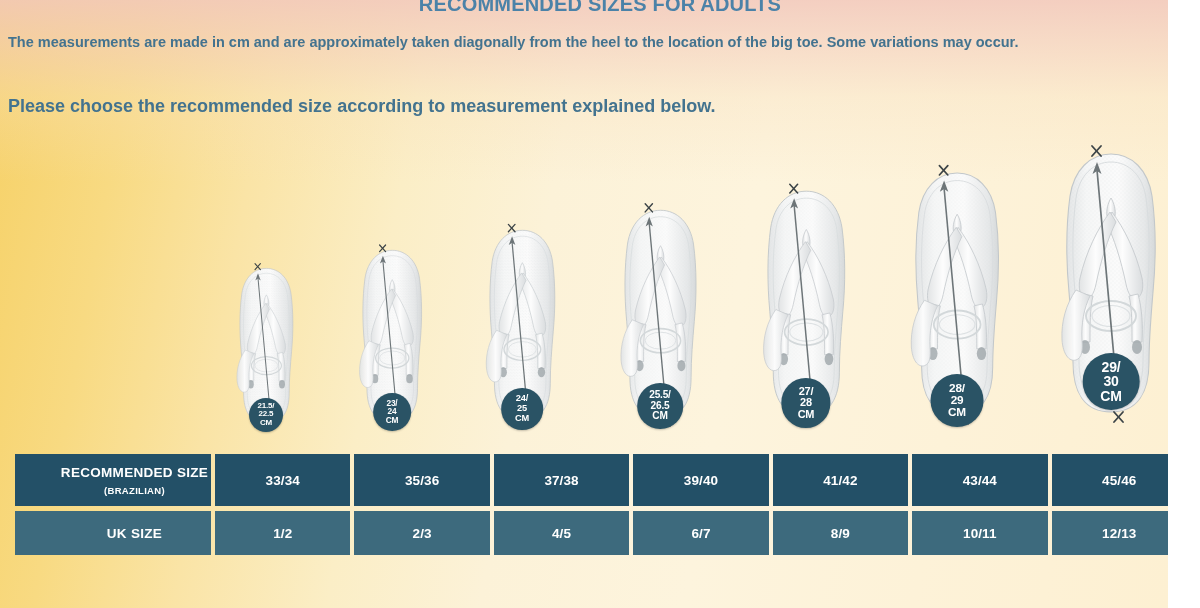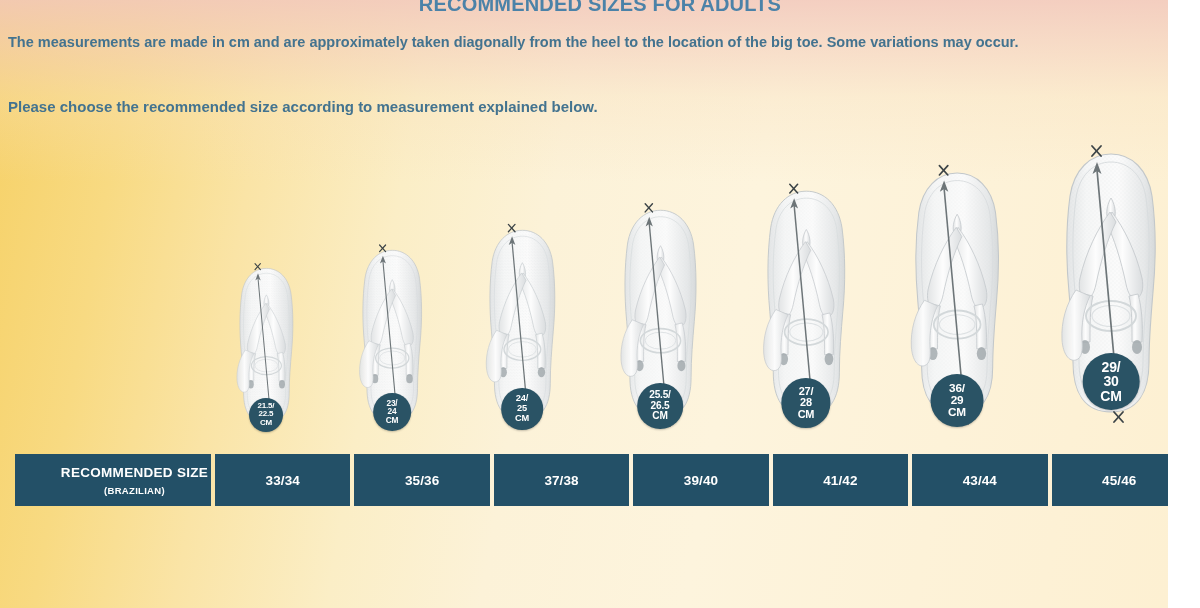--- a/index.html
+++ b/index.html
@@ -59,21 +59,21 @@
     font-weight: bold;
     color: #43738f;
     line-height: 21px;
   }
 
   #instruction-paragraph {
     position: absolute;
     left: 8px;
     top: 96px;
     width: 1184px;
-    font-size: 15px;
+    font-size: 18px;
     font-weight: bold;
     color: #43738f;
     line-height: 21px;
   }
 
   
   #sandal-row {
     position: absolute;
     left: 0;
     top: 140px;
@@ -734,21 +734,21 @@
     <path d="M45 22 L 40.5 34 L 45 31 L 49.5 34 Z" fill="#6d7578"></path>
 
     <g stroke="#3c4447" stroke-width="1.8" stroke-linecap="round">
       <line x1="40" y1="6" x2="49" y2="16"></line>
       <line x1="49" y1="6" x2="40" y2="16"></line>
       <line x1="62" y1="272" x2="71" y2="282"></line>
       <line x1="71" y1="272" x2="62" y2="282"></line>
     </g>
   </svg>
           <div class="size-badge" style="width: 52.9678px; height: 52.9678px; bottom: 13.1835px; font-size: 11.781px;">
-            <span>36/</span>
+            <span>28/</span>
             <span>29</span>
             <span>CM</span>
           </div>
         </div>
       </div>
       <div class="sandal-slot" style="left: 1052px; width: 118px; height: 300px;">
         <div class="sandal" style="width: 118px; height: 300px;">
   <svg width="118" height="300" viewBox="0 0 118 300" xmlns="http://www.w3.org/2000/svg">
     <defs>
       <linearGradient id="sole-g6" x1="0" y1="0" x2="1" y2="0">
@@ -854,16 +854,28 @@
             <span class="label-sub">(BRAZILIAN)</span>
           </td>
           <td>33/34</td>
           <td>35/36</td>
           <td>37/38</td>
           <td>39/40</td>
           <td>41/42</td>
           <td>43/44</td>
           <td>45/46</td>
         </tr>
+        <tr class="row-uk">
+          <td class="label-cell">
+            <span class="label-main">UK SIZE</span>
+          </td>
+          <td>1/2</td>
+          <td>2/3</td>
+          <td>4/5</td>
+          <td>6/7</td>
+          <td>8/9</td>
+          <td>10/11</td>
+          <td>12/13</td>
+        </tr>
       </tbody>
   </table>
 
 </div>
 
 </body></html>

